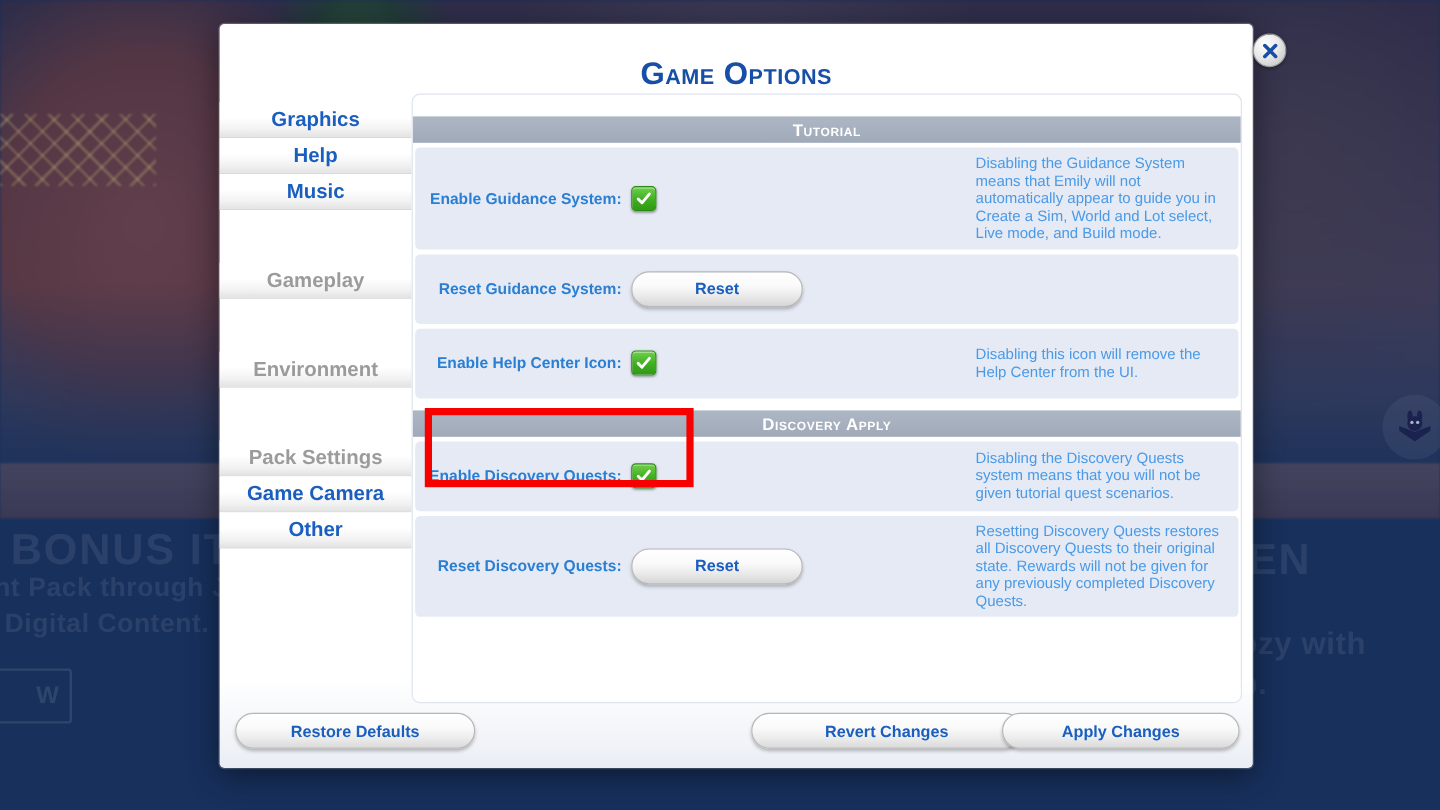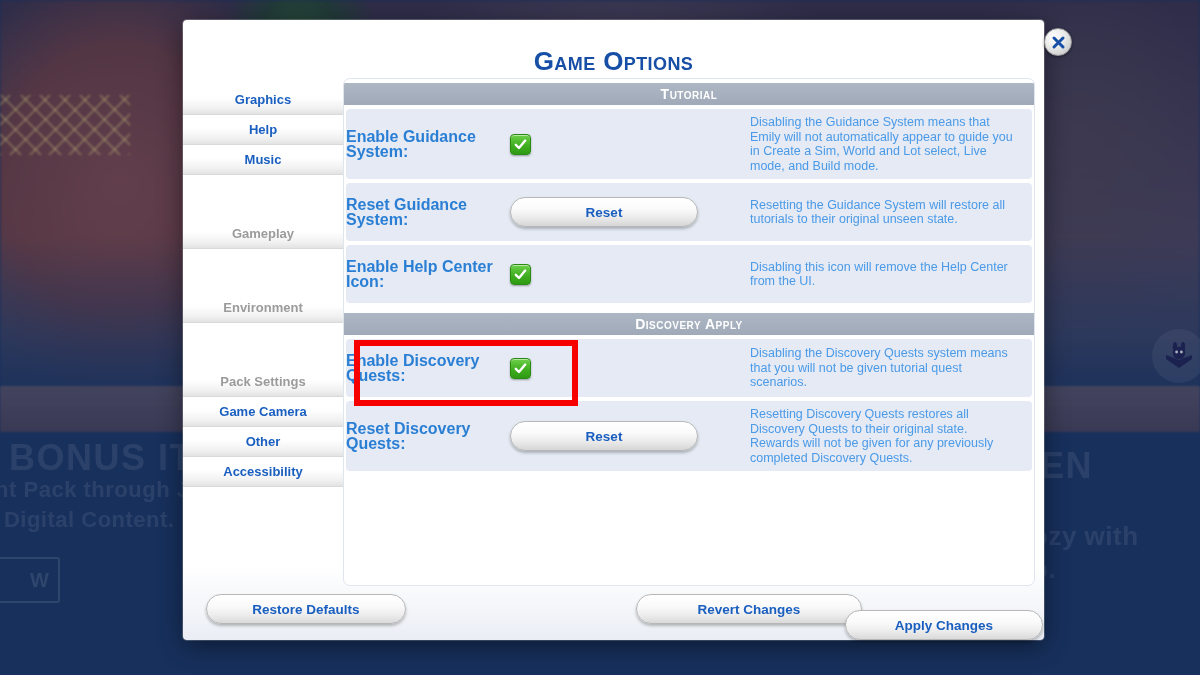--- a/index.html
+++ b/index.html
@@ -130,21 +130,21 @@
   
   #sidebar {
     position:absolute;
     left: 0px; top: 65px;
     width: 160px;
   }
   .nav-item {
     height: 30px;
     line-height: 30px;
     text-align:center;
-    font-size: 13px;
+    font-size: 17px;
     font-weight: bold;
     color: #1a5fc0;
     background: linear-gradient(180deg,#ffffff 0%, #ffffff 45%, #f1f1f1 80%, #e3e3e3 100%);
     border-bottom: 1px solid #d9d9d9;
     cursor: pointer;
     white-space:nowrap;
   }
   .nav-item.disabled { color:#9b9b9b; cursor:default;margin-top:44px; }
   .nav-item.active {
     background: linear-gradient(180deg,#6fce36 0%, #4cbb17 55%, #40ad10 100%);
@@ -159,21 +159,21 @@
     width: 692px; height: 508px;
     background:#ffffff;
     border: 1px solid #dfe4ee;
     border-radius: 7px;
     overflow: hidden;
   }
 
   .section-header {
     height: 22px;
     line-height: 22px;
-    margin: 4px 0 0 0;
+    margin: 18px 0 0 0;
     background: linear-gradient(180deg,#adb7c4 0%, #9fa9b8 100%);
     color:#ffffff;
     text-align:center;
     font-size: 14px;
     font-weight: bold;
     font-variant: small-caps;
     letter-spacing:0.5px;
   }
   .section-header.second { margin-top: 10px; }
 
@@ -182,94 +182,95 @@
     align-items:center;
     background:#e5eaf4;
     margin: 4px 2px 0 2px;
     border-radius: 4px;
     min-height: 58px;
     padding: 6px 0;
   }
   .opt-row.row-tall { min-height: 62px; }
 
   .opt-label {
-    width: 164px;
+    width: 180px;
     flex: none;
-    text-align: left;
+    text-align: right;
     color:#2a7fd4;
-    font-size: 16px;
+    font-size: 13px;
     font-weight: bold;
     line-height: 15px;
     padding-right: 8px;
   }
   .opt-control {
     width: 240px;
     flex:none;
     display:flex;
     align-items:center;
   }
   .opt-desc {
     flex: 1;
     color:#4a9ae8;
     font-size: 12.5px;
     line-height: 14.5px;
     padding-right: 12px;
+    margin-left: 47px;
   }
 
   
   .checkbox-on {
     width: 21px; height: 21px;
     border-radius: 4px;
     background: linear-gradient(180deg,#6ed14a 0%, #3fae20 55%, #2f9a14 100%);
     border: 1px solid #2b8a12;
     box-shadow: 0 1px 2px rgba(0,0,0,0.35), inset 0 1px 0 rgba(255,255,255,0.5);
     display:flex; align-items:center; justify-content:center;
     cursor:pointer;
   }
   .checkbox-on svg { display:block; }
 
   
   .pill-btn {
-    width: 188px; height: 30px;
+    width: 143px; height: 30px;
     border-radius: 16px;
     background: linear-gradient(180deg,#ffffff 0%, #fafafa 40%, #e9e9e9 72%, #d6d6d6 100%);
     border: 1px solid #b7b7b7;
     box-shadow: 0 2px 3px rgba(0,0,0,0.25), inset 0 1px 0 #ffffff;
     color:#1a5fc0;
     font-size: 13.5px;
     font-weight: bold;
     display:flex; align-items:center; justify-content:center;
     cursor:pointer;
   }
 
   
   #footer {
     position:absolute;
-    left:10px; bottom: 0;
+    left:0; bottom: 0;
     width: 100%;
     height: 54px;
     padding-left: 44px;
   }
   .footer-btn {
     position:absolute;
     top: 8px;
     height: 30px;
     border-radius: 16px;
     background: linear-gradient(180deg,#ffffff 0%, #fafafa 40%, #ececec 72%, #dadada 100%);
     border: 1px solid #b7b7b7;
     box-shadow: 0 2px 3px rgba(0,0,0,0.25), inset 0 1px 0 #ffffff;
     color:#1a5fc0;
     font-size: 13.5px;
     font-weight: bold;
     display:flex; align-items:center; justify-content:center;
     cursor:pointer;
   }
   #restore-defaults-button { left: 13px;  width: 200px; }
   #revert-changes-button   { left: 443px; width: 226px; }
-  #apply-changes-button    { left: 652px; width: 198px; margin-top: 16px; }
+  #apply-changes-button    { left: 652px; width: 198px; }
 
   
   #highlight-box {
     position:absolute;
     left: 354px; top: 340px;
     width: 224px; height: 66px;
     border: 6px solid #f60000;
     pointer-events:none;
     z-index: 50;
   }
@@ -316,42 +317,40 @@
 
   <nav id="sidebar">
       <div class="nav-item">Graphics</div>
       <div class="nav-item">Help</div>
       <div class="nav-item">Music</div>
       <div class="nav-item disabled">Gameplay</div>
       <div class="nav-item disabled">Environment</div>
       <div class="nav-item disabled">Pack Settings</div>
       <div class="nav-item">Game Camera</div>
       <div class="nav-item">Other</div>
-      <div class="nav-item">Accessibility</div>
     </nav>
 
   <div id="content-panel">
       <div class="section-header">Tutorial</div>
       <div class="opt-row row-tall">
         <div class="opt-label">Enable Guidance System:</div>
         <div class="opt-control">
           <div class="checkbox-on">
             <svg width="15" height="15" viewBox="0 0 15 15" aria-hidden="true">
               <path d="M2.8 7.8 L6 11 L12.2 3.6" stroke="#ffffff" stroke-width="2.4" fill="none" stroke-linecap="round" stroke-linejoin="round"></path>
             </svg>
           </div>
         </div>
         <div class="opt-desc">Disabling the Guidance System means that Emily will not automatically appear to guide you in Create a Sim, World and Lot select, Live mode, and Build mode.</div>
       </div>
       <div class="opt-row">
         <div class="opt-label">Reset Guidance System:</div>
         <div class="opt-control">
           <div class="pill-btn">Reset</div>
         </div>
-        <div class="opt-desc">Resetting the Guidance System will restore all tutorials to their original unseen state.</div>
       </div>
       <div class="opt-row">
         <div class="opt-label">Enable Help Center Icon:</div>
         <div class="opt-control">
           <div class="checkbox-on">
             <svg width="15" height="15" viewBox="0 0 15 15" aria-hidden="true">
               <path d="M2.8 7.8 L6 11 L12.2 3.6" stroke="#ffffff" stroke-width="2.4" fill="none" stroke-linecap="round" stroke-linejoin="round"></path>
             </svg>
           </div>
         </div>

